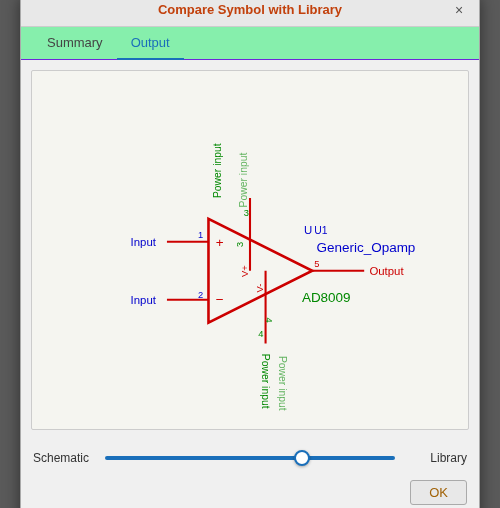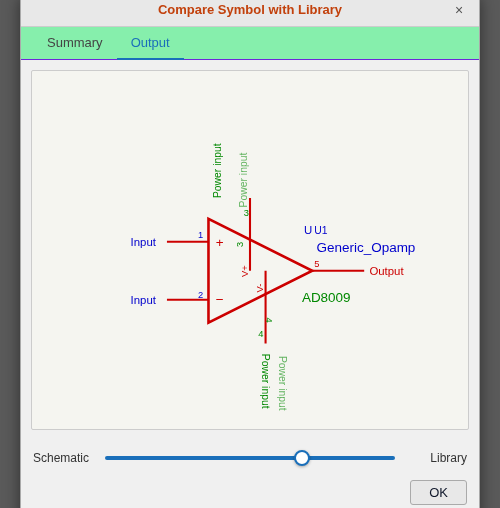--- a/index.html
+++ b/index.html
@@ -125,21 +125,21 @@
       justify-content: flex-end;
       padding: 4px 12px 10px;
     }
     .ok-btn {
       padding: 4px 18px;
       background: #e8e8e8;
       border: 1px solid #aaa;
       border-radius: 3px;
       font-size: 13px;
       cursor: pointer;
-      color: #0f172a;
+      color: #a16207;
     }
   </style>
 </head>
 <body>
 
 <div class="dialog">
 
   <div class="title-bar">
     <div style="width:16px"></div>
     <span class="title-text">Compare Symbol with Library</span>

